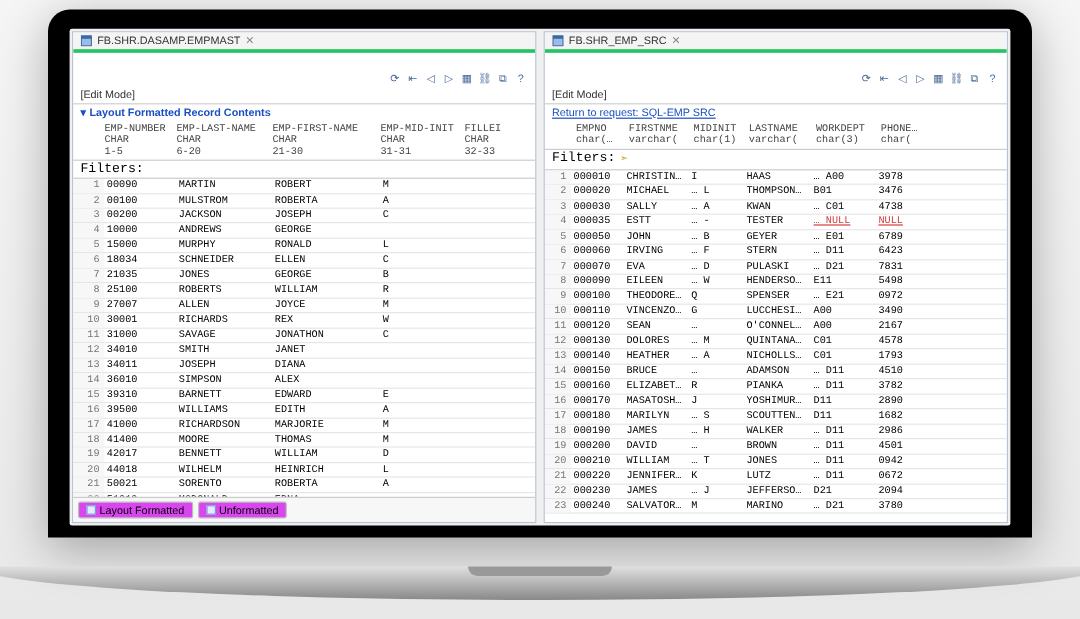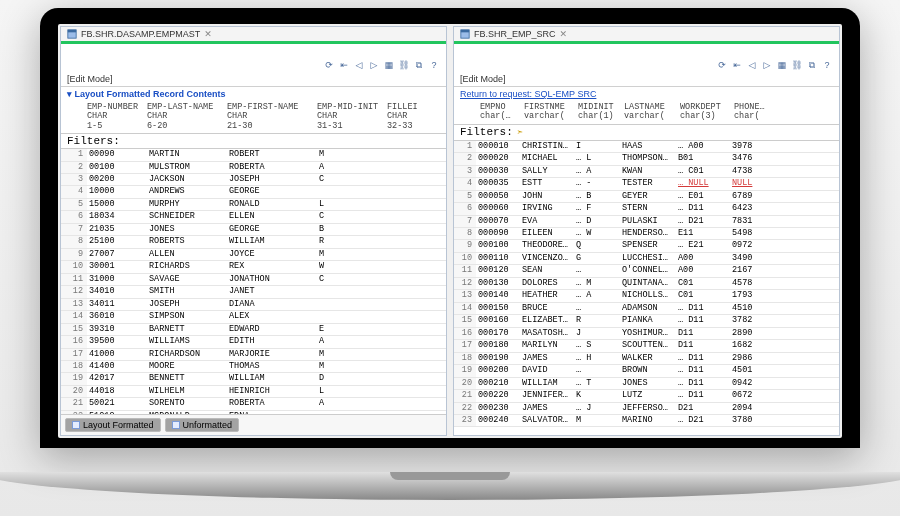--- a/index.html
+++ b/index.html
@@ -149,21 +149,21 @@
     padding:3px 4px;
     border-top:1px solid #ccc;
     background:#f7f7f7;
     font-size:9px;
   }
   .foot-tab {
     display:flex;align-items:center;gap:3px;
     padding:1px 6px;
     border:1px solid #bbb;
     border-radius:2px;
-    background:#a3a3a3;
+    background:#d946ef;
   }
   .foot-tab .sq { width:8px;height:8px;background:#e4edff;border:1px solid #7a9bd8;}
 </style>
 </head>
 <body>
 
 <div class="laptop">
   <div class="laptop-screen">
     <div class="screen-inner">
 

